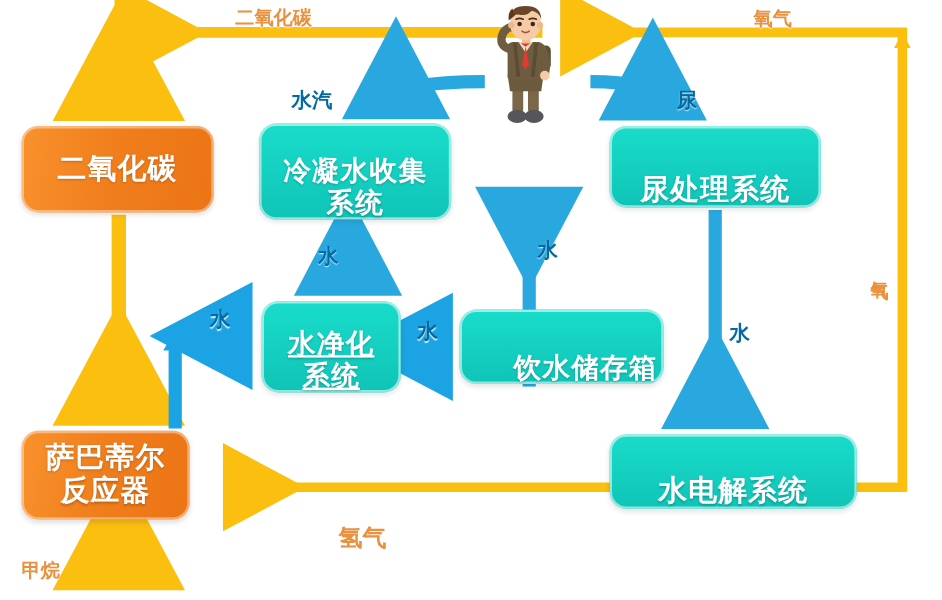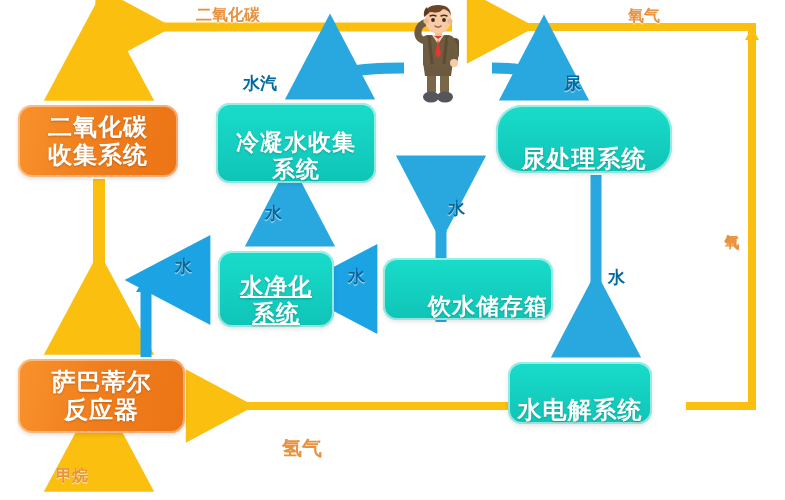--- a/index.html
+++ b/index.html
@@ -131,62 +131,61 @@
       <path d="M441,322 L441,160" stroke="#29A8E0" stroke-width="11" fill="none" marker-end="url(#mB)"></path>
     </g>
 
     <g>
       <path d="M596,175 L596,353" stroke="#29A8E0" stroke-width="11" fill="none" marker-end="url(#mB)"></path>
     </g>
   </svg>
 
   <div class="node orange" id="n-co2_collect" style="left: 18px; top: 105px; width: 160px; height: 72px; font-size: 24px;">
     <span>二氧化碳</span>
-    <span>收集系统</span>
   </div>
 
   <div class="node teal" id="n-condensate" style="left: 216px; top: 103px; width: 160px; height: 80px; font-size: 23px;">
     <span>冷凝水收集</span>
     <span>系统</span>
   </div>
 
-  <div class="node teal" id="n-urine" style="left: 496px; top: 105px; width: 176px; height: 68px; font-size: 24px; border-radius: 26px;">
+  <div class="node teal" id="n-urine" style="left: 508px; top: 105px; width: 176px; height: 68px; font-size: 24px;">
     <span>尿处理系统</span>
   </div>
 
   <div class="node teal" id="n-purify" style="left: 218px; top: 251px; width: 116px; height: 76px; font-size: 23px; text-decoration: underline;">
     <span>水净化</span>
     <span>系统</span>
   </div>
 
   <div class="node teal" id="n-drink_tank" style="left: 383px; top: 258px; width: 170px; height: 62px; font-size: 23px; padding-left: 40px;">
     <span>饮水储存箱</span>
   </div>
 
-  <div class="node teal" id="n-electrolysis" style="left: 508px; top: 362px; width: 144px; height: 62px; font-size: 24px;">
+  <div class="node teal" id="n-electrolysis" style="left: 508px; top: 362px; width: 206px; height: 62px; font-size: 24px;">
     <span>水电解系统</span>
   </div>
 
-  <div class="node orange" id="n-sabatier" style="left: 18px; top: 359px; width: 167px; height: 74px; font-size: 24px;">
+  <div class="node orange" id="n-sabatier" style="left: 18px; top: 359px; width: 140px; height: 74px; font-size: 24px;">
     <span>萨巴蒂尔</span>
     <span>反应器</span>
   </div>
 
   <div class="elabel orange" id="l0" style="left: 196px; top: 5px; font-size: 16px;">二氧化碳</div>
   <div class="elabel orange" id="l1" style="left: 628px; top: 6px; font-size: 16px;">氧气</div>
   <div class="elabel orange vert" id="l2" style="left: 722px; top: 222px; font-size: 15px;">氧气</div>
   <div class="elabel blue" id="l3" style="left: 243px; top: 72px; font-size: 17px;">水汽</div>
   <div class="elabel blue" id="l4" style="left: 564px; top: 72px; font-size: 17px;">尿</div>
   <div class="elabel blue" id="l5" style="left: 265px; top: 202px; font-size: 17px;">水</div>
   <div class="elabel blue" id="l6" style="left: 175px; top: 255px; font-size: 17px;">水</div>
   <div class="elabel blue" id="l7" style="left: 348px; top: 265px; font-size: 17px;">水</div>
   <div class="elabel blue" id="l8" style="left: 448px; top: 197px; font-size: 17px;">水</div>
   <div class="elabel blue" id="l9" style="left: 608px; top: 266px; font-size: 17px;">水</div>
   <div class="elabel orange" id="l10" style="left: 282px; top: 435px; font-size: 20px;">氢气</div>
-  <div class="elabel orange" id="l11" style="left: 18px; top: 466px; font-size: 16px; margin-left: 38px;">甲烷</div>
+  <div class="elabel orange" id="l11" style="left: 18px; top: 466px; font-size: 16px;">甲烷</div>
 
   <svg id="astro" viewBox="0 0 66 110" style="left: 405px; top: 0px;">
 
     <rect x="22" y="70" width="9" height="24" rx="3" fill="#7A6748"></rect>
     <rect x="35" y="70" width="9" height="24" rx="3" fill="#7A6748"></rect>
 
     <ellipse cx="26" cy="97" rx="8" ry="5.5" fill="#55555C"></ellipse>
     <ellipse cx="40" cy="97" rx="8" ry="5.5" fill="#55555C"></ellipse>
 
     <path d="M18,62 L48,62 L46,76 L20,76 Z" fill="#6B5A3E"></path>

